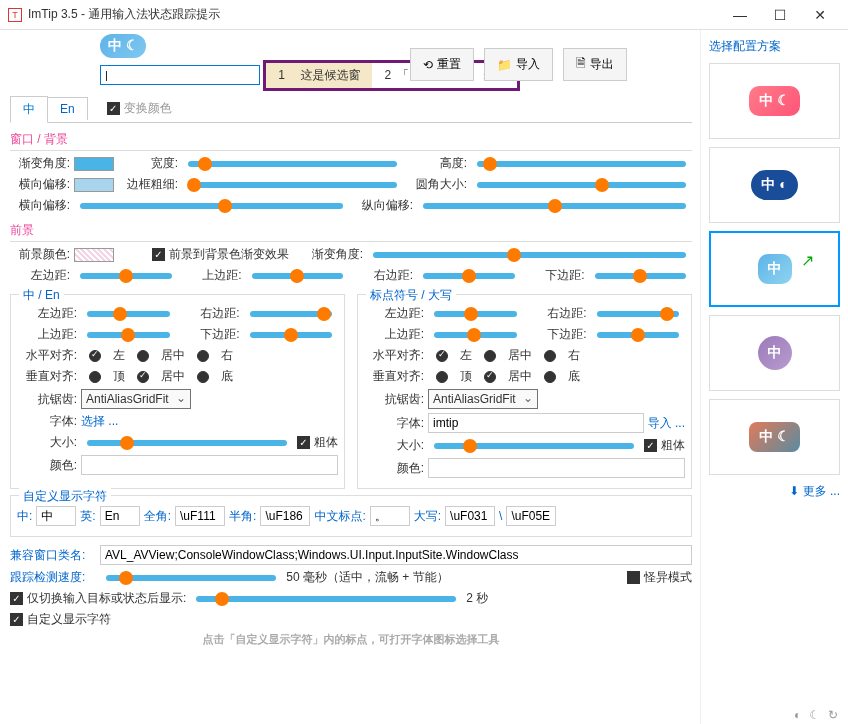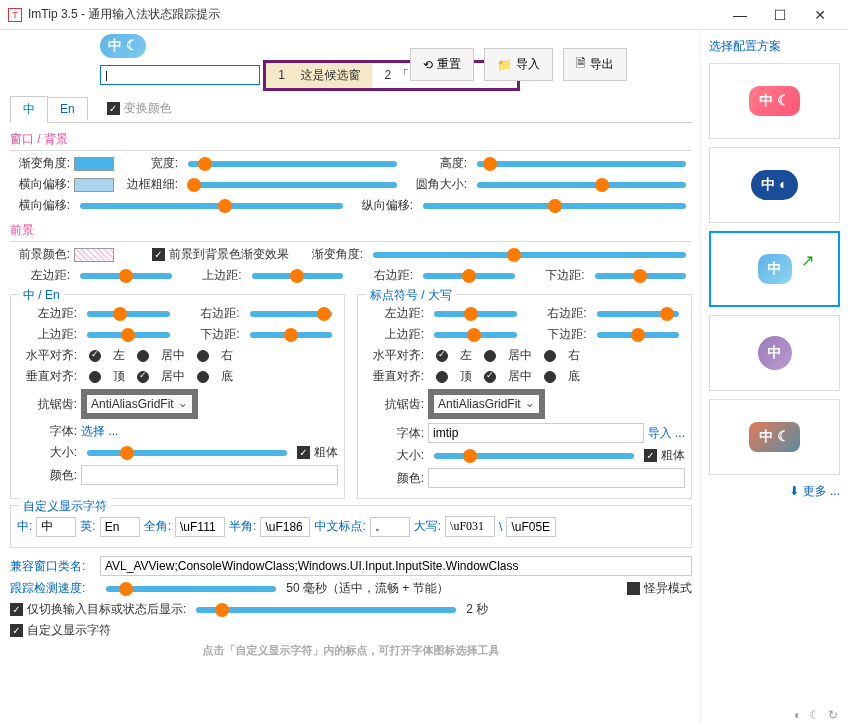--- a/index.html
+++ b/index.html
@@ -33,21 +33,21 @@
 .slider { flex: 1; height: 6px; background: #4bb4e6; border-radius: 3px; position: relative; margin: 0 6px; min-width: 40px; }
 .slider-thumb { position: absolute; width: 14px; height: 14px; background: #ff7b00; border-radius: 50%; top: -4px; transform: translateX(-50%); }
 .two-col { display: flex; gap: 12px; }
 .col { flex: 1; }
 .radio-row { display: flex; align-items: center; gap: 12px; }
 .radio { width: 12px; height: 12px; border-radius: 50%; border: 1px solid #333; display: inline-block; }
 .radio.sel { background: #333; position: relative; }
 .radio.sel::after { content: '✓'; color: #fff; font-size: 9px; position: absolute; top: -2px; left: 1px; }
 .checkbox { width: 13px; height: 13px; border: 1px solid #333; display: inline-flex; align-items: center; justify-content: center; font-size: 10px; background: #fff; }
 .checkbox.checked { background: #333; color: #fff; }
-.select { border: 6px solid #737373; padding: 2px 18px 2px 4px; background: #f9f9f9; font-size: 12px; position: relative; min-width: 110px; }
+.select { border: 1px solid #737373; padding: 2px 18px 2px 4px; background: #f9f9f9; font-size: 12px; position: relative; min-width: 110px; }
 .select::after { content: '⌄'; position: absolute; right: 4px; top: 1px; color: #666; }
 .text-input { border: 1px solid #ccc; padding: 2px 4px; font-size: 12px; flex: 1; min-width: 40px; }
 .link { color: #0066cc; cursor: pointer; }
 .group-box { border: 1px solid #ddd; padding: 6px; margin-top: 6px; position: relative; }
 .group-title { position: absolute; top: -8px; left: 8px; background: #fff; padding: 0 4px; color: #0066cc; font-size: 12px; }
 .right-title { color: #0066cc; font-size: 12px; margin-bottom: 8px; }
 .scheme { border: 1px solid #ddd; height: 76px; margin-bottom: 8px; display: flex; align-items: center; justify-content: center; cursor: pointer; position: relative; }
 .scheme.selected { border: 2px solid #0099ff; }
 .scheme-badge { padding: 6px 10px; border-radius: 10px; color: #fff; font-size: 14px; font-weight: bold; }
 .more-link { color: #0066cc; text-align: right; cursor: pointer; margin-top: 6px; }
@@ -301,21 +301,21 @@
         <input class="text-input" style="width: 40px; flex: 0 0 auto;" value="中">
         <span class="link">英:</span>
         <input class="text-input" style="width: 40px; flex: 0 0 auto;" value="En">
         <span class="link">全角:</span>
         <input class="text-input" style="width: 50px; flex: 0 0 auto;" value="\uF111">
         <span class="link">半角:</span>
         <input class="text-input" style="width: 50px; flex: 0 0 auto;" value="\uF186">
         <span class="link">中文标点:</span>
         <input class="text-input" style="width: 30px; flex: 0 0 auto;" value="。">
         <span class="link">大写:</span>
-        <input class="text-input" style="width: 50px; flex: 0 0 auto; font-family: Liberation Serif, serif;" value="\uF031">
+        <input class="text-input" style="width: 50px; flex: 0 0 auto;" value="\uF031">
         <span class="link">\</span>
         <input class="text-input" style="width: 50px; flex: 0 0 auto;" value="\uF05E">
       </div>
     </div>
 
     <div class="row" style="margin-top:8px">
       <span class="link" style="min-width:86px;text-align:left">兼容窗口类名:</span>
       <input class="text-input" value="AVL_AVView;ConsoleWindowClass;Windows.UI.Input.InputSite.WindowClass" style="">
     </div>
 

